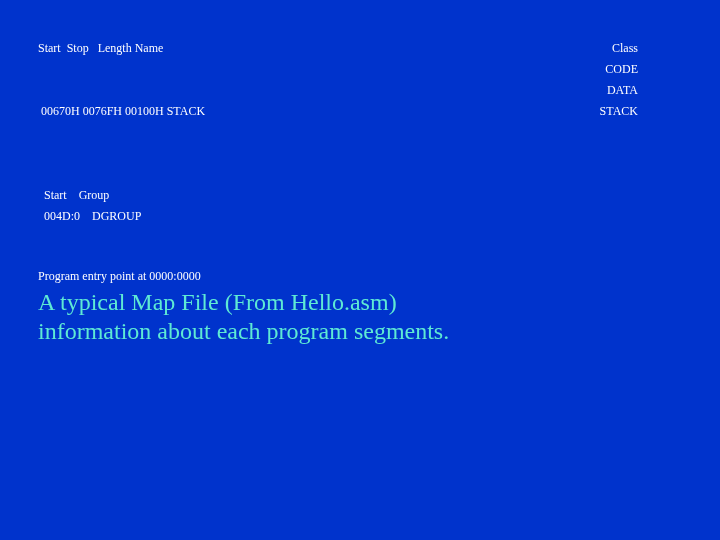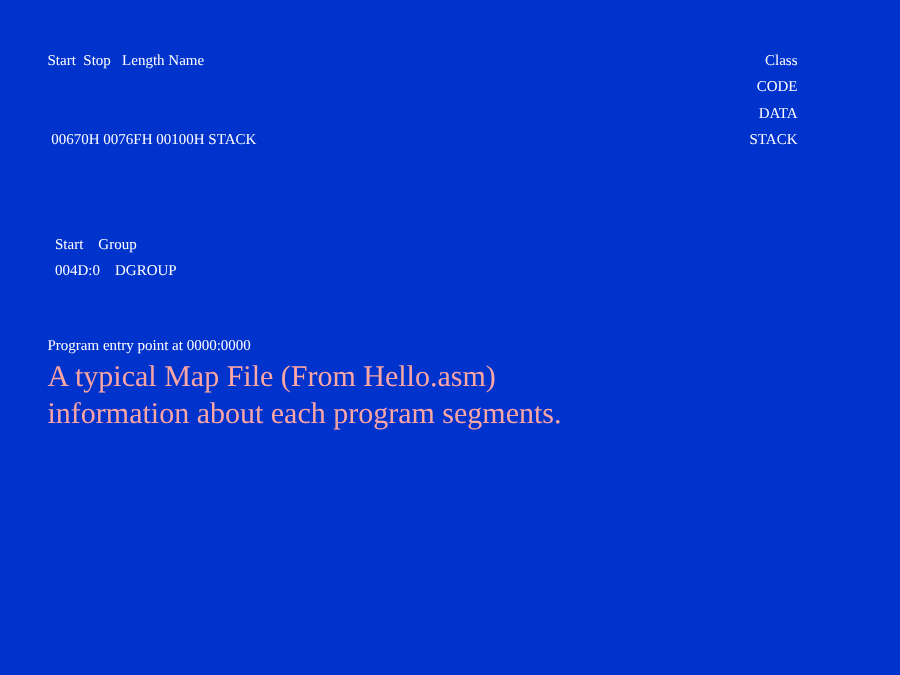--- a/index.html
+++ b/index.html
@@ -77,21 +77,21 @@
   .caption-block {
     position: absolute;
     left: 38px;
     top: 288px;
     width: 650px;
   }
   .caption-line {
     font-family: "Liberation Serif", "DejaVu Serif", serif;
     font-size: 24px;
     line-height: 29px;
-    color: #fca5a5;
+    color: #5eead4;
     white-space: nowrap;
   }
 </style>
 </head>
 <body>
 
 <div class="slide">
 
   <div class="mono-block">
 

